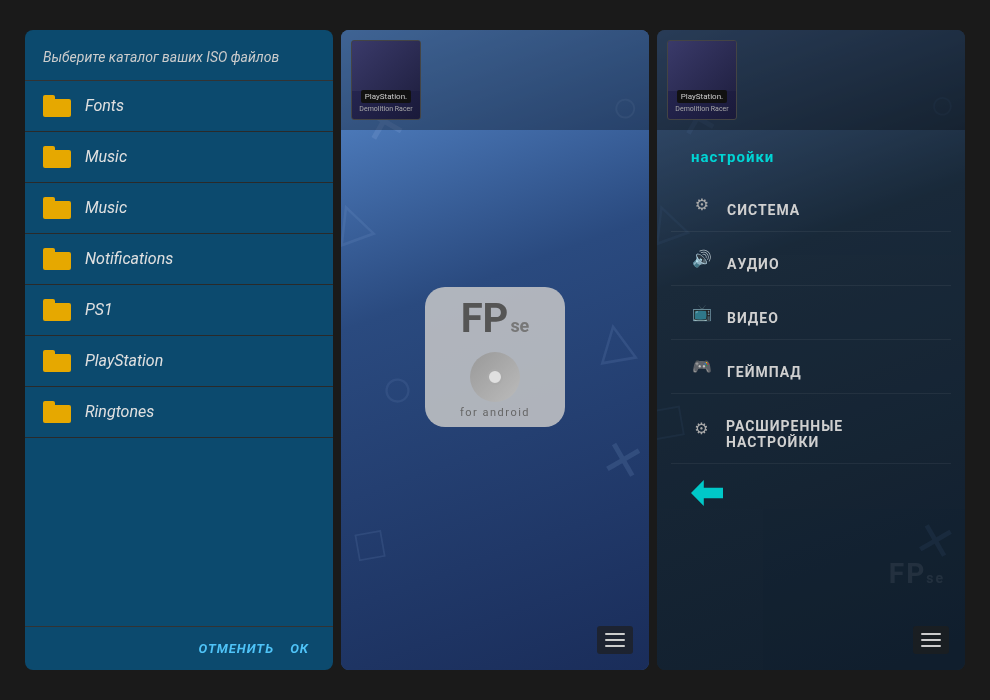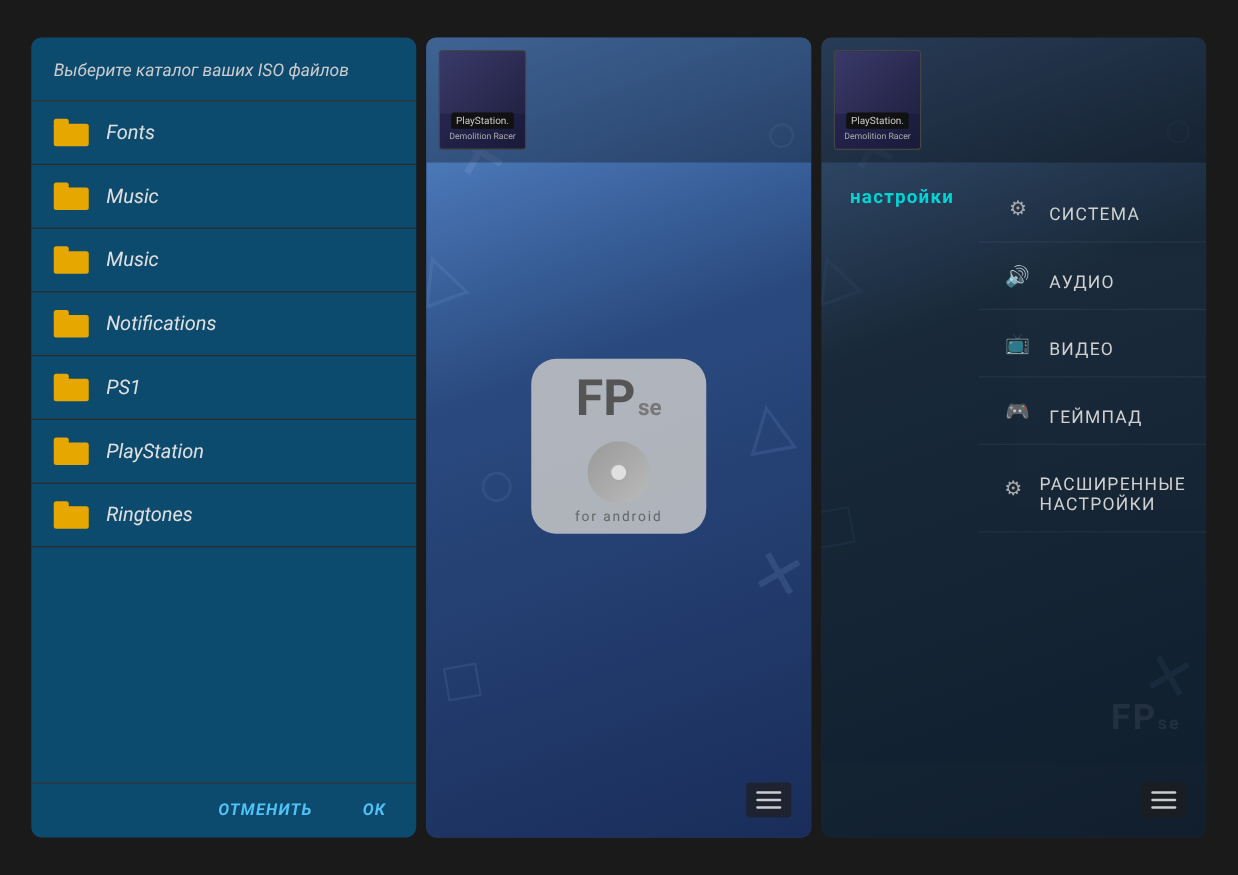--- a/index.html
+++ b/index.html
@@ -78,21 +78,21 @@
       background: #e6a800;
       border-radius: 2px 2px 0 0;
     }
     .folder-name {
       color: #e0e0e0;
       font-size: 16px;
     }
     .left-footer {
       display: flex;
       justify-content: flex-end;
-      gap: 40px;
+      gap: 16px;
       padding: 14px 24px;
       border-top: 1px solid #333;
     }
     .footer-btn {
       color: #4fc3f7;
       font-size: 13px;
       font-weight: bold;
       cursor: pointer;
       letter-spacing: 1px;
       text-transform: uppercase;
@@ -261,22 +261,22 @@
       height: 50px;
       background: linear-gradient(135deg, #3a3a6a, #222244);
       position: absolute;
       top: 0;
     }
     .settings-content {
       position: relative;
       z-index: 2;
       flex: 1;
       display: flex;
-      flex-direction: row;
-      padding: 10px 3px;
+      flex-direction: column;
+      padding: 10px 14px;
     }
     .settings-title {
       color: #00d4d4;
       font-size: 15px;
       font-weight: bold;
       padding: 8px 20px 12px 20px;
       letter-spacing: 1px;
       text-transform: lowercase;
     }
     .settings-item {
@@ -292,21 +292,21 @@
       margin-right: 14px;
       display: flex;
       align-items: center;
       justify-content: center;
       color: #aaa;
       font-size: 16px;
     }
     .settings-item-label {
       color: #d0d0d0;
       font-size: 14px;
-      font-weight: 400;
+      font-weight: 700;
       letter-spacing: 1px;
       margin-top: 11px;
     }
     .back-btn {
       padding: 16px 20px;
       cursor: pointer;
     }
     .back-arrow {
       width: 32px;
       height: 26px;

